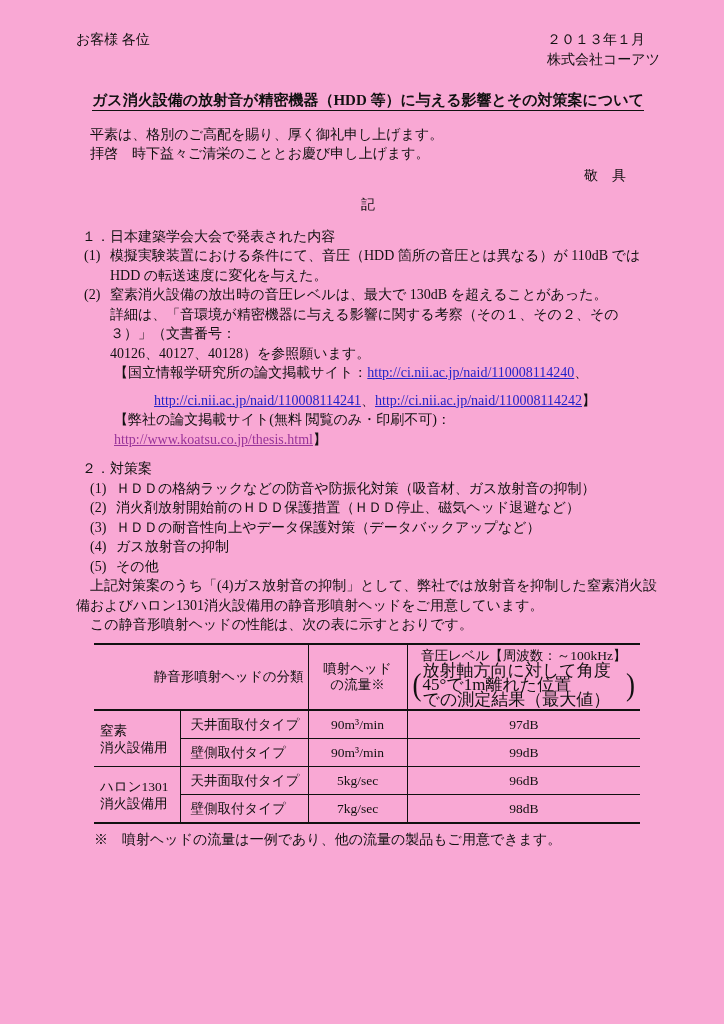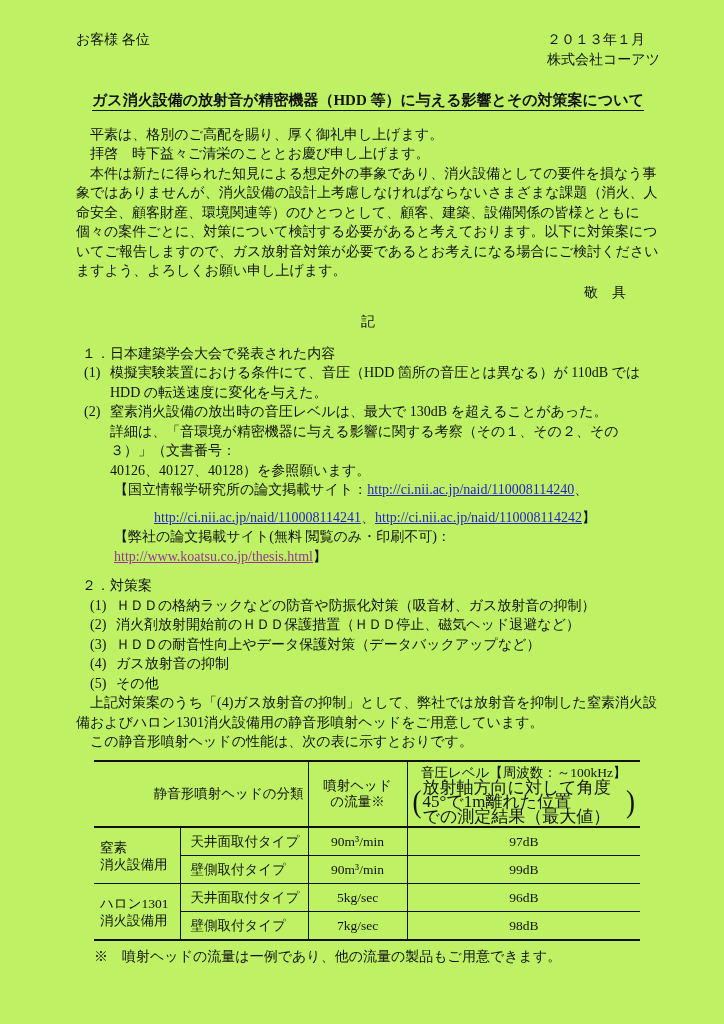--- a/index.html
+++ b/index.html
@@ -1,17 +1,17 @@
 <!DOCTYPE html>
 <html lang="ja"><head>
 <meta charset="utf-8">
 <style>
   html,body{margin:0;padding:0;background:#888;}
   .page{
-    width:724px;height:1024px;margin:0 auto;background:#bef264;
+    width:724px;height:1024px;margin:0 auto;background:#f9a8d4;
     font-family:"Liberation Serif","DejaVu Serif",serif;
     color:#111;box-sizing:border-box;
     padding:26px 64px 20px 76px;
     font-size:14px;line-height:19.5px;
     overflow:hidden;position:relative;
   }
   .hdr-row{display:flex;justify-content:space-between;align-items:flex-start;margin-top:4px;}
   .hdr-right{text-align:left;}
   .doc-title{
     text-align:center;font-weight:bold;font-size:15px;
@@ -74,21 +74,20 @@
       <div>株式会社コーアツ</div>
     </div>
   </div>
 
   <div class="doc-title">
     <span>ガス消火設備の放射音が精密機器（HDD 等）に与える影響とその対策案について</span>
   </div>
 
   <p>　平素は、格別のご高配を賜り、厚く御礼申し上げます。</p>
   <p>　拝啓　時下益々ご清栄のこととお慶び申し上げます。</p>
-  <p>　本件は新たに得られた知見による想定外の事象であり、消火設備としての要件を損なう事象ではありませんが、消火設備の設計上考慮しなければならないさまざまな課題（消火、人命安全、顧客財産、環境関連等）のひとつとして、顧客、建築、設備関係の皆様とともに個々の案件ごとに、対策について検討する必要があると考えております。以下に対策案についてご報告しますので、ガス放射音対策が必要であるとお考えになる場合にご検討くださいますよう、よろしくお願い申し上げます。</p>
   <p class="closing">敬　具</p>
   <p class="record-mark">記</p>
 
   <div class="gap-s"></div>
 
   <p class="sec-head">１．日本建築学会大会で発表された内容</p>
 
   <div class="num-item">
     <span class="lbl">(1)</span>
     <div class="txt">模擬実験装置における条件にて、音圧（HDD 箇所の音圧とは異なる）が 110dB では HDD の転送速度に変化を与えた。</div>

